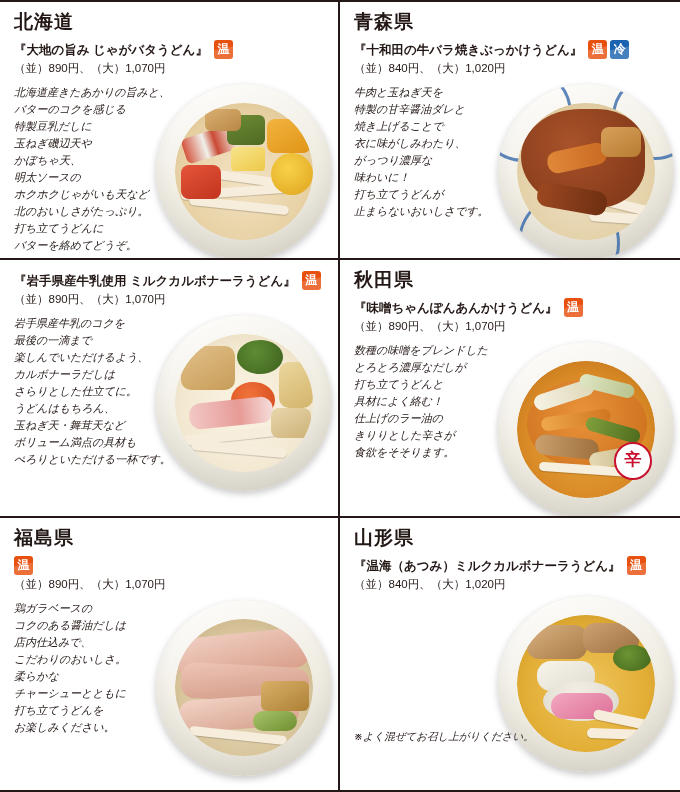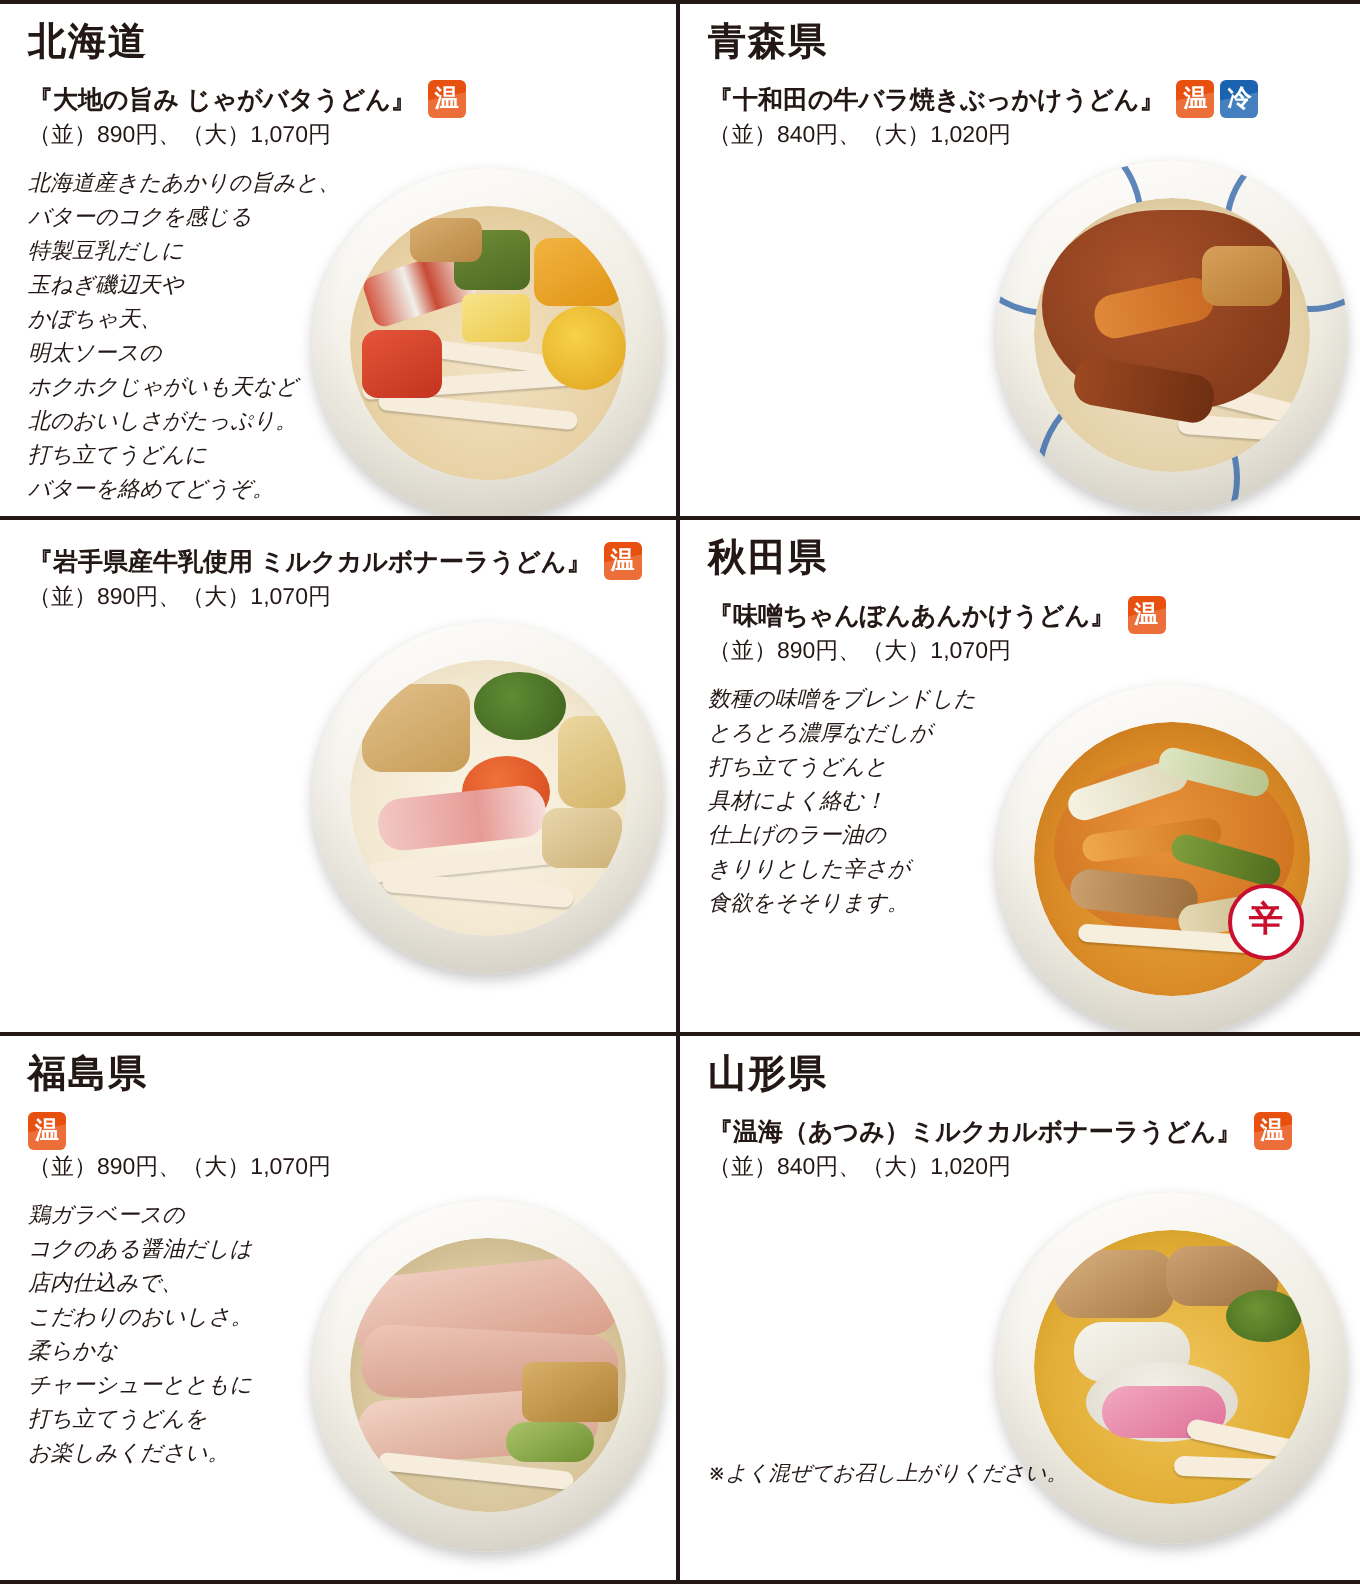--- a/index.html
+++ b/index.html
@@ -247,20 +247,28 @@
       <div class="pref">青森県</div>
       <div class="title-row">
         <div class="item-title">『十和田の牛バラ焼きぶっかけうどん』</div>
         <div class="badges">
           <span class="badge warm">温</span>
           <span class="badge cold">冷</span>
         </div>
       </div>
       <div class="price">（並）840円、（大）1,020円</div>
       <div class="body-wrap">
+        <div class="desc">牛肉と玉ねぎ天を
+特製の甘辛醤油ダレと
+焼き上げることで
+衣に味がしみわたり、
+がっつり濃厚な
+味わいに！
+打ち立てうどんが
+止まらないおいしさです。</div>
         <div class="photo">
           <div class="bowl">
             <div class="rim"></div>
             <div class="pattern">
               <span style="left:-22px;top:-18px;width:90px;height:90px;"></span>
               <span style="right:-24px;top:-10px;width:80px;height:80px;"></span>
               <span style="left:20px;bottom:-34px;width:96px;height:96px;"></span>
             </div>
             <div class="inner">
               <div class="broth" style="background:radial-gradient(circle at 50% 55%, #efe2c8 0%, #e4d1a8 65%, #cdb486 100%);"></div>
@@ -278,20 +286,29 @@
 
     <div class="cell col-left row-2">
       <div class="title-row">
         <div class="item-title">『岩手県産牛乳使用 ミルクカルボナーラうどん』</div>
         <div class="badges">
           <span class="badge warm">温</span>
         </div>
       </div>
       <div class="price">（並）890円、（大）1,070円</div>
       <div class="body-wrap">
+        <div class="desc">岩手県産牛乳のコクを
+最後の一滴まで
+楽しんでいただけるよう、
+カルボナーラだしは
+さらりとした仕立てに。
+うどんはもちろん、
+玉ねぎ天・舞茸天など
+ボリューム満点の具材も
+ぺろりといただける一杯です。</div>
         <div class="photo">
           <div class="bowl">
             <div class="rim"></div>
             <div class="inner">
               <div class="broth" style="background:radial-gradient(circle at 50% 55%, #fbf5e6 0%, #f3e9d2 60%, #e4d6b6 100%);"></div>
               <div class="noodle" style="left:8px;top:96px;width:110px;height:10px;transform:rotate(-6deg);"></div>
               <div class="noodle" style="left:16px;top:110px;width:96px;height:10px;transform:rotate(5deg);"></div>
               <div class="blob" style="left:6px;top:12px;width:54px;height:44px;border-radius:10px;background:linear-gradient(150deg,#e2c18c,#c79c57);"></div>
               <div class="blob" style="left:62px;top:6px;width:46px;height:34px;border-radius:50%;background:radial-gradient(circle at 40% 35%,#5f8c34,#3c601d);"></div>
               <div class="blob" style="left:104px;top:28px;width:34px;height:46px;border-radius:10px;background:linear-gradient(150deg,#ecd79f,#d3b46a);"></div>

